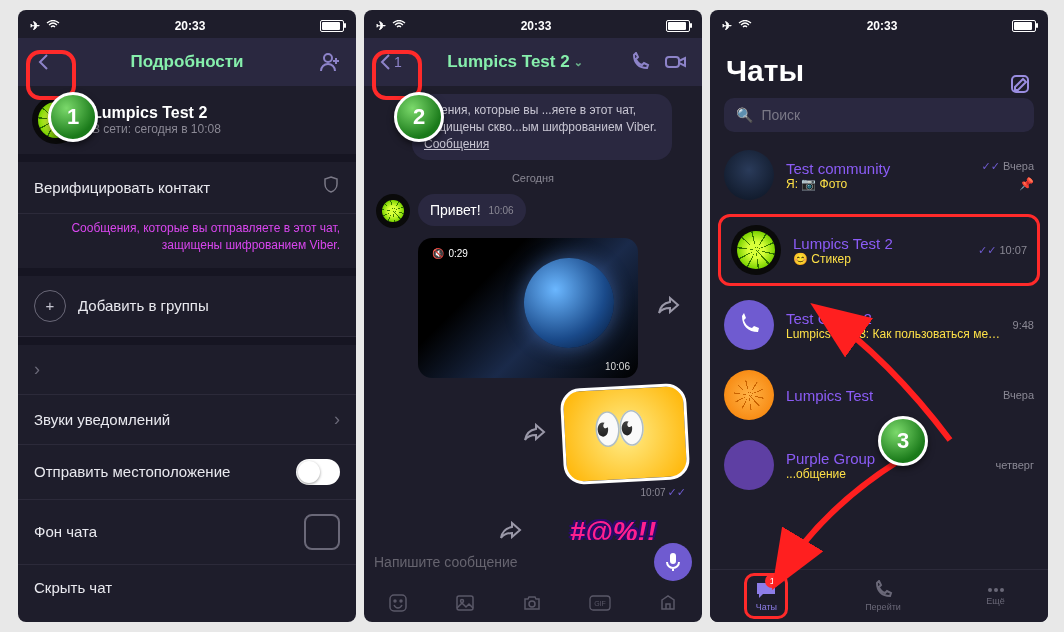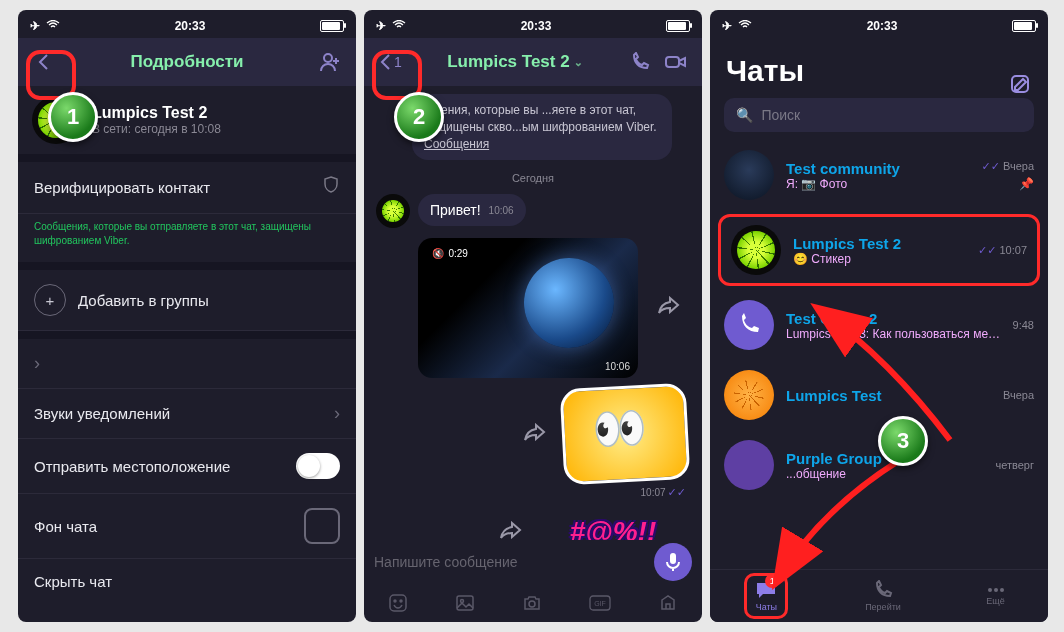--- a/index.html
+++ b/index.html
@@ -27,21 +27,21 @@
   .viber-av{background:#6f5bd0;display:flex;align-items:center;justify-content:center;}
   .orange-av{background:radial-gradient(circle,#ffb347,#f57c00);}
   .orange-av::after{content:"";position:absolute;inset:10px;border-radius:50%;background:repeating-conic-gradient(#0000 0 30deg,#c96200 30deg 35deg);}
   .purple-av{background:#5e3fa3;}
   .dark-av{background:radial-gradient(circle at 50% 40%,#2a3b5a,#0a1220);}
   .cname{font-size:16px;font-weight:600;color:#fff;}
   .cstatus{font-size:12px;color:#8a8894;}
   .row{display:flex;align-items:center;justify-content:space-between;padding:14px 16px;border-bottom:1px solid #2c2a3a;font-size:15px;color:#e9e9ef;}
   .row:last-child{border-bottom:none;}
   .chev{color:#6a6878;font-size:18px;}
-  .desc{font-size:10px;color:#22c55e;padding:6px 16px 14px;line-height:1.4;}
+  .desc{font-size:12px;color:#d946ef;padding:6px 16px 14px;line-height:1.4;text-align:right;}
   .addbtn{width:30px;height:30px;border:1px solid #6a6878;border-radius:50%;display:flex;align-items:center;justify-content:center;color:#c7c7d2;margin-right:12px;}
   .switch{width:44px;height:26px;border-radius:13px;background:#fff;position:relative;}
   .switch .knob{position:absolute;top:2px;left:2px;width:22px;height:22px;border-radius:50%;background:#fff;box-shadow:0 1px 3px rgba(0,0,0,.4);}
   .square{width:32px;height:32px;border:2px solid #6a6878;border-radius:8px;}
   
   .encbox{margin:8px 30px 6px 48px;background:#2a2840;border-radius:16px;padding:8px 12px;font-size:12px;color:#c7c5d2;line-height:1.4;}
   .encbox .more{text-decoration:underline;}
   .datechip{text-align:center;font-size:11px;color:#8a8894;padding:6px 0;}
   .msg-row{display:flex;align-items:flex-start;gap:8px;padding:4px 12px;}
   .msg-row.in .avatar{width:34px;height:34px;}
@@ -62,22 +62,22 @@
   .micbtn{width:38px;height:38px;border-radius:50%;background:#6f5bd0;display:flex;align-items:center;justify-content:center;}
   .bottombar{position:absolute;bottom:0;left:0;right:0;height:38px;display:flex;align-items:center;justify-content:space-around;color:#5a5868;}
   .bottombar .bb{display:flex;flex-direction:column;align-items:center;font-size:9px;gap:1px;padding:3px 6px;}
   
   .bigtitle{font-size:30px;font-weight:800;color:#fff;padding:16px 16px 10px;}
   .compose{position:absolute;right:14px;top:60px;color:#9a8de0;}
   .search{margin:0 14px 8px;background:#2a2840;border-radius:10px;height:34px;display:flex;align-items:center;gap:8px;padding:0 12px;color:#7a7886;font-size:14px;}
   .chatitem{display:flex;align-items:center;gap:12px;padding:10px 14px;position:relative;}
   .chatitem .avatar{width:50px;height:50px;}
   .chatitem .info{flex:1;min-width:0;}
-  .chatitem .name{font-size:15px;font-weight:700;color:#0ea5e9;}
-  .chatitem .prev{font-size:12px;color:#f0abfc;white-space:nowrap;overflow:hidden;text-overflow:ellipsis;}
+  .chatitem .name{font-size:15px;font-weight:400;color:#8b5cf6;}
+  .chatitem .prev{font-size:12px;color:#fde047;white-space:nowrap;overflow:hidden;text-overflow:ellipsis;}
   .chatitem .meta{font-size:11px;color:#8a8894;text-align:right;display:flex;flex-direction:column;align-items:flex-end;gap:4px;}
   .checks{color:#6f5bd0;font-size:11px;}
   .chatitem.hl{border:3px solid #ff2a2a;border-radius:12px;margin:4px 8px;padding:8px 10px;}
   .tabbar{position:absolute;bottom:0;left:0;right:0;height:52px;background:#1e1d2b;display:flex;align-items:center;justify-content:space-around;border-top:1px solid #2c2a3a;}
   .tab{display:flex;flex-direction:column;align-items:center;gap:2px;font-size:9px;color:#6a6878;position:relative;padding:4px 8px;}
   .tab.active{color:#8d7de8;}
   .tab .badge{position:absolute;top:-2px;right:6px;width:14px;height:14px;border-radius:50%;background:#ff2a2a;color:#fff;font-size:9px;display:flex;align-items:center;justify-content:center;}
   .tab.hl{border:3px solid #ff2a2a;border-radius:10px;}
   
   .marker{position:absolute;width:44px;height:44px;border-radius:50%;background:radial-gradient(circle at 35% 30%,#7bd96b,#1a7a1a 70%);border:3px solid #fff;box-shadow:0 3px 6px rgba(0,0,0,.5);display:flex;align-items:center;justify-content:center;color:#fff;font-size:22px;font-weight:800;z-index:50;}

